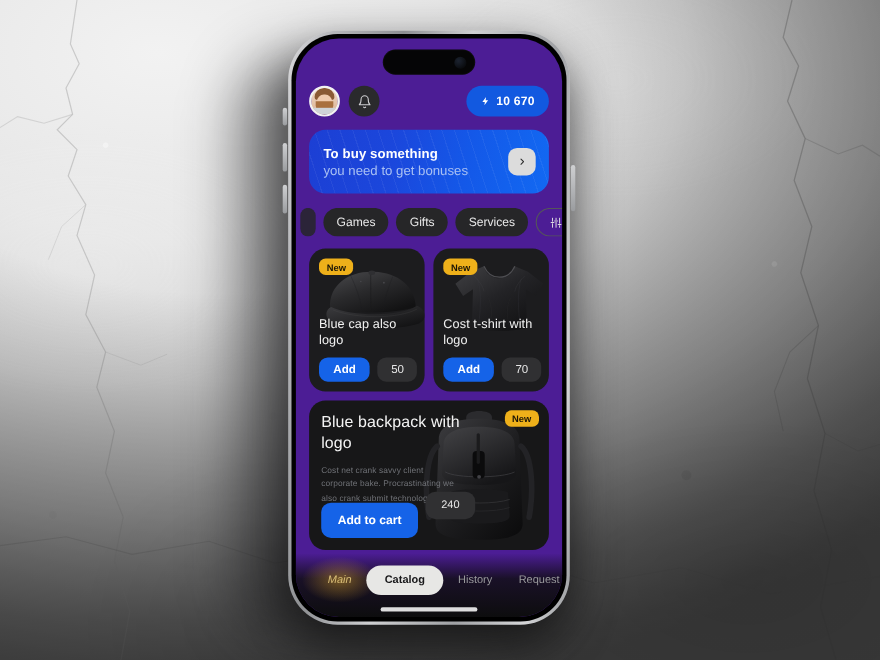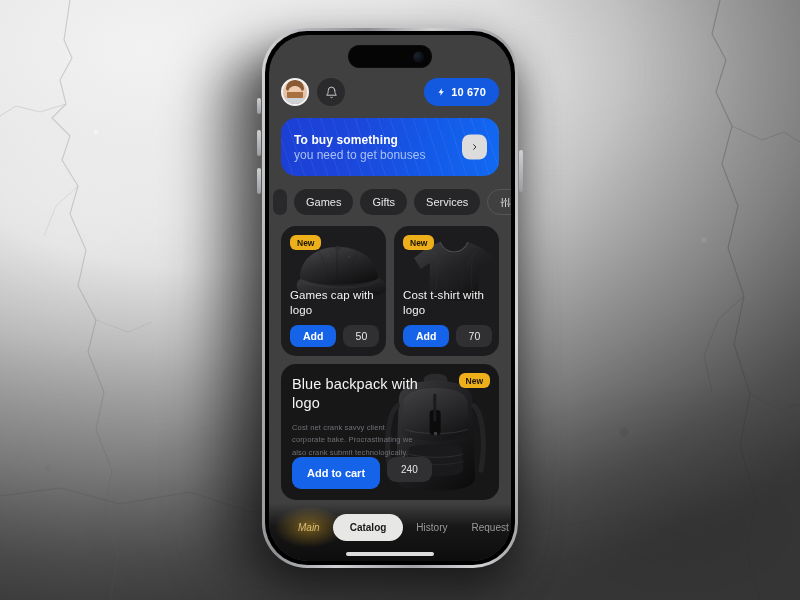--- a/index.html
+++ b/index.html
@@ -54,21 +54,21 @@
     border-radius:45px; overflow:visible;
     background:linear-gradient(100deg,#d8d8da 0%,#b6b7ba 12%,#8e9093 30%,#cfd0d2 48%,#a0a2a5 70%,#d5d6d8 88%,#9a9c9f 100%);
     padding:3px;
     box-shadow:0 18px 40px rgba(0,0,0,.45);
   }
   #bezel{
     width:100%; height:100%; border-radius:42px; background:#000; padding:4px;
   }
   #screen{
     position:relative; width:100%; height:100%; border-radius:39px;
-    background:#404040; overflow:hidden;
+    background:#4c1d95; overflow:hidden;
   }
   
   .rail{ position:absolute; background:linear-gradient(180deg,#cfd0d2,#9a9c9f); border-radius:2px; }
   .rail.vol1{ left:-5px; top:102px; width:4px; height:26px; }
   .rail.vol2{ left:-5px; top:140px; width:4px; height:26px; }
   .rail.vol0{ left:-5px; top:70px; width:4px; height:16px; }
   .rail.pwr { right:-5px; top:122px; width:4px; height:42px; }
 
   #island{
     position:absolute; left:50%; top:10px; transform:translateX(-50%);
@@ -183,21 +183,21 @@
   #bigcard .bp{ position:absolute; right:-4px; top:2px; width:132px; height:132px; }
   #bigcard h2{
     position:relative; z-index:2; color:#f4f4f4; font-size:14.5px;
     font-weight:500; line-height:1.3; letter-spacing:.1px; max-width:130px;
   }
   #bigcard .desc{
     position:relative; z-index:2; margin-top:9px; color:#6f7176;
     font-size:7.6px; line-height:1.65; max-width:125px; letter-spacing:.1px;
   }
   #bigcard .prow{ position:absolute; left:11px; bottom:11px; margin:0; }
-  #bigcard .btn-add{ height:25px; padding:16px 15px; font-size:11px; border-radius:9px; }
+  #bigcard .btn-add{ height:25px; padding:16px 15px; font-size:11px; border-radius:9px;margin-top:10px; }
   #bigcard .price{ height:25px; padding:0 14px; font-size:10px; border-radius:9px;text-align:center; }
 
   
   #tabbar{
     position:absolute; left:0; right:0; bottom:0; height:58px;
     display:flex; align-items:center; justify-content:space-between;
     padding:0 18px 10px; gap:2px;
   }
   #tabbar::before{
     content:""; position:absolute; left:0; right:0; bottom:0; height:58px;
@@ -353,21 +353,21 @@
                 <path d="M96 11 C96 40 96 62 96 80" stroke="#1a1a1c" stroke-width="1.2" fill="none" opacity=".8"></path>
                 <path d="M60 18 C72 44 78 64 80 82" stroke="#1d1d1f" stroke-width="1" fill="none" opacity=".6"></path>
                 <path d="M136 19 C126 44 120 64 118 82" stroke="#1d1d1f" stroke-width="1" fill="none" opacity=".6"></path>
                 <ellipse cx="98" cy="12" rx="6" ry="4" fill="#2f2f32"></ellipse>
                 <path d="M24 74 C64 92 150 92 180 72 C196 78 200 96 184 104 C140 118 56 116 22 100 C12 92 14 78 24 74 Z" fill="url(#brimG)"></path>
                 <path d="M28 80 C72 96 146 96 180 78" stroke="#555558" stroke-width=".8" fill="none" opacity=".45"></path>
                 <circle cx="120" cy="30" r="1.6" fill="#55555a" opacity=".7"></circle>
                 <circle cx="78" cy="28" r="1.4" fill="#55555a" opacity=".6"></circle>
               </svg>
               <div class="badge">New</div>
-              <div class="pname">Games cap with logo</div>
+              <div class="pname">Blue cap also logo</div>
               <div class="prow">
                 <div class="btn-add">Add</div>
                 <div class="price">50</div>
               </div>
             </div>
 
             <div class="pcard">
               <svg class="pimg tee" viewBox="0 0 184 136">
                 <defs>
                   <linearGradient id="teeG" x1="0.1" y1="0" x2="0.9" y2="1">

